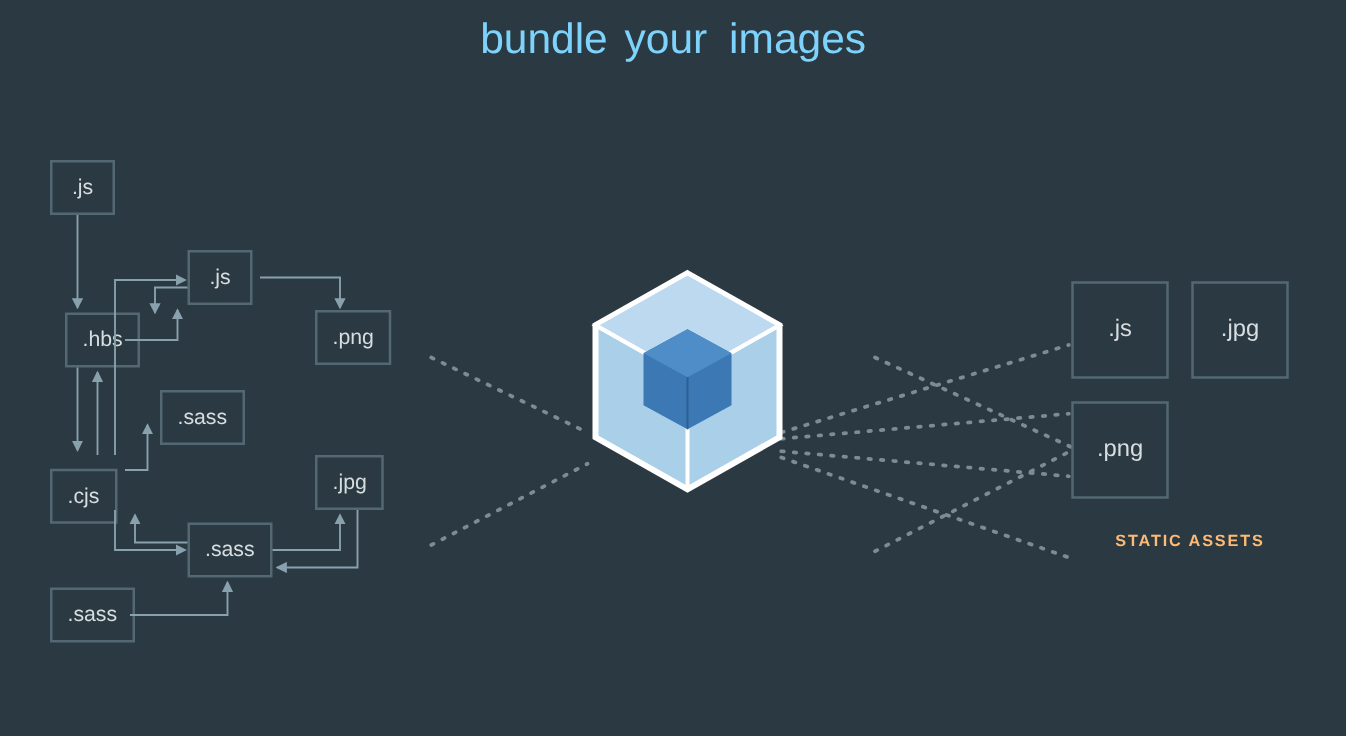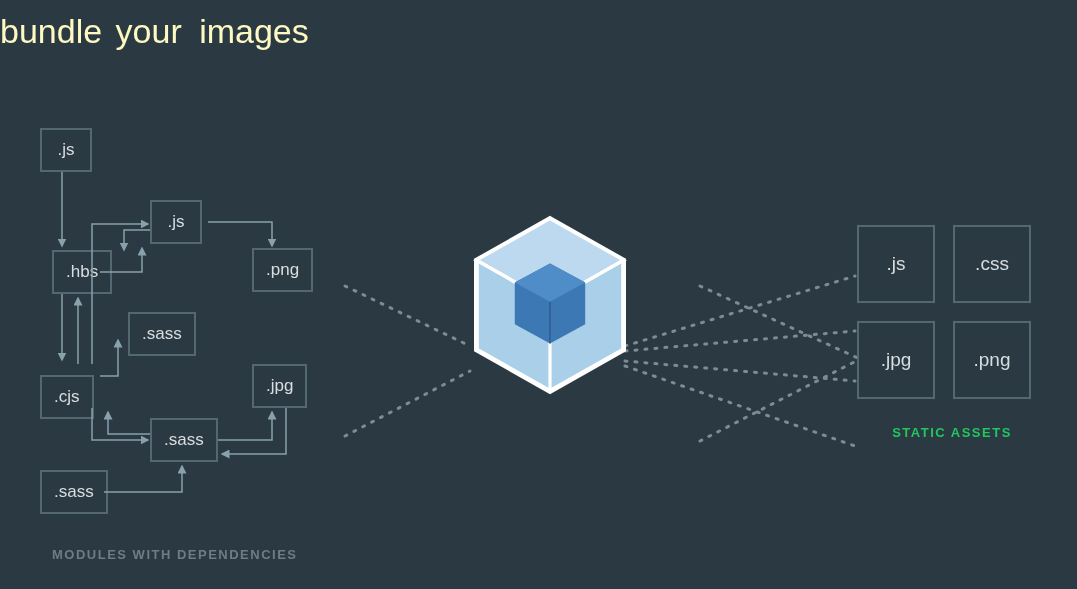--- a/index.html
+++ b/index.html
@@ -6,24 +6,24 @@
   body {
     width: 1077px;
     height: 589px;
     background: #2b3a42;
     font-family: -apple-system, BlinkMacSystemFont, "Segoe UI", Helvetica, Arial, sans-serif;
     color: #d0d6d9;
     overflow: hidden;
     position: relative;
   }
   .title {
-    text-align: left;
+    text-align: center;
     font-size: 34px;
     font-weight: 400;
-    color: #fef9c3;
+    color: #7dd3fc;
     padding-top: 12px;
   }
   .title .word2 { margin-left: 4px; }
   .title .word3 { margin-left: 8px; font-weight: 400; }
 
   
   .modules {
     position: absolute;
     left: 32px;
     top: 120px;
@@ -82,21 +82,21 @@
     display: flex;
     align-items: center;
     justify-content: center;
     background: transparent;
   }
   .assets-caption {
     margin-top: 26px;
     text-align: center;
     font-size: 13px;
     letter-spacing: 1.5px;
-    color: #22c55e;
+    color: #fdba74;
     font-weight: 600;
   }
 
   
   .edges { position: absolute; left: 0; top: 0; width: 320px; height: 440px; pointer-events: none; }
   .edges path, .edges line { stroke: #88a1ad; stroke-width: 1.5; fill: none; }
   .edges polygon { fill: #88a1ad; }
 </style>
 </head>
 <body>
@@ -151,21 +151,20 @@
 
     <path d="M118 314 H76 V292" marker-end="url(#ah)"></path>
 
     <path d="M186 320 H240 V292" marker-end="url(#ah)"></path>
 
     <path d="M254 288 V334 H190" marker-end="url(#ah)"></path>
 
     <path d="M72 372 H150 V346" marker-end="url(#ah)"></path>
   </svg>
 
-  <div class="modules-caption">MODULES WITH DEPENDENCIES</div>
 </div>
 
 
 <svg class="rays" width="1077" height="589">
   <g stroke="#7d8c94" stroke-width="3" stroke-dasharray="2 8" stroke-linecap="round" fill="none">
 
     <line x1="345" y1="235" x2="470" y2="295"></line>
     <line x1="345" y1="385" x2="470" y2="320"></line>
 
     <line x1="625" y1="295" x2="855" y2="225"></line>
@@ -190,21 +189,20 @@
     <polygon points="50,30 72,42 72,68 50,80 28,68 28,42" fill="#3c78b4"></polygon>
     <polygon points="50,30 72,42 50,54 28,42" fill="#4f8dc9"></polygon>
     <line x1="50" y1="54" x2="50" y2="80" stroke="#2f5e92" stroke-width="1"></line>
   </svg>
 </div>
 
 
 <div class="assets">
   <div class="assets-grid" id="asset-grid">
       <div class="asset">.js</div>
-      <div class="asset">.css</div>
       <div class="asset">.jpg</div>
       <div class="asset">.png</div>
     </div>
   <div class="assets-caption">STATIC ASSETS</div>
 </div>
 
 
 
 
 </body></html>

